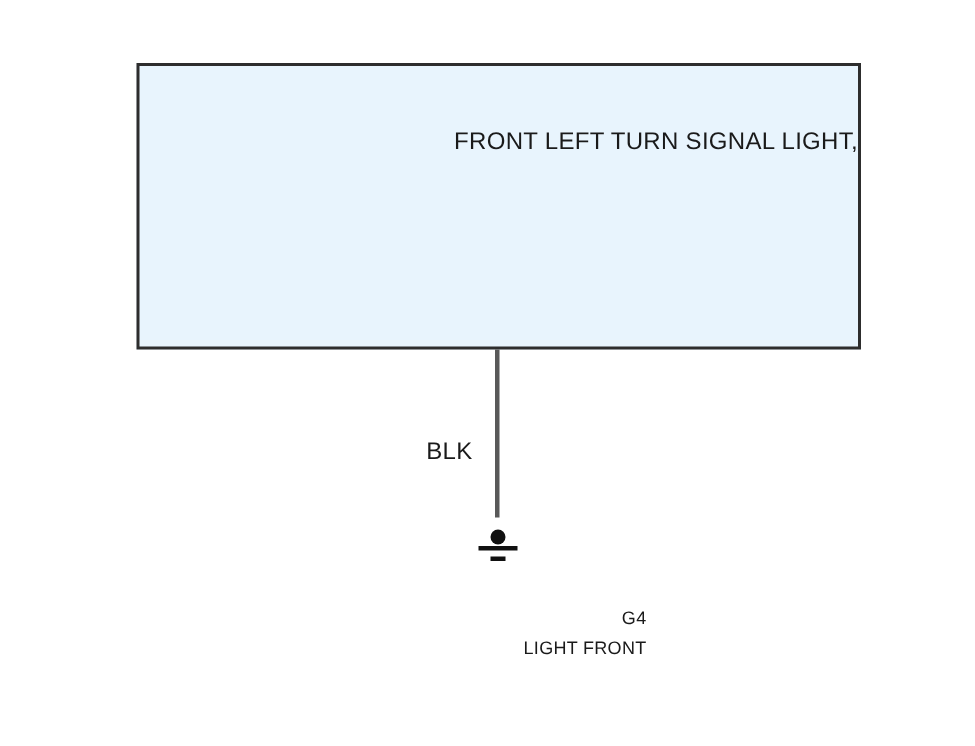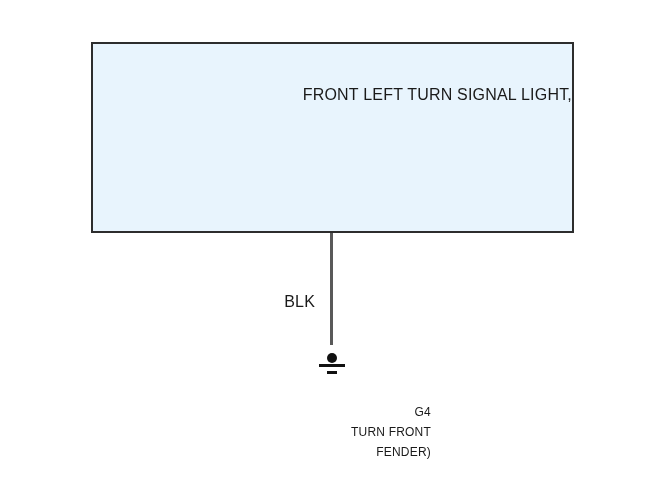--- a/index.html
+++ b/index.html
@@ -108,17 +108,16 @@
   <div class="wire-vertical"></div>
 
   <div class="wire-label">BLK</div>
 
   <div class="ground-dot"></div>
   <div class="ground-bar-long"></div>
   <div class="ground-bar-short"></div>
 
   <div class="ground-label">
     <span class="g-line">G4</span>
-    <span class="g-line">TURN FRONT</span>
-    <span class="g-line">FENDER)</span>
+    <span class="g-line">LIGHT FRONT</span>
   </div>
 
 </div>
 
 </body></html>

